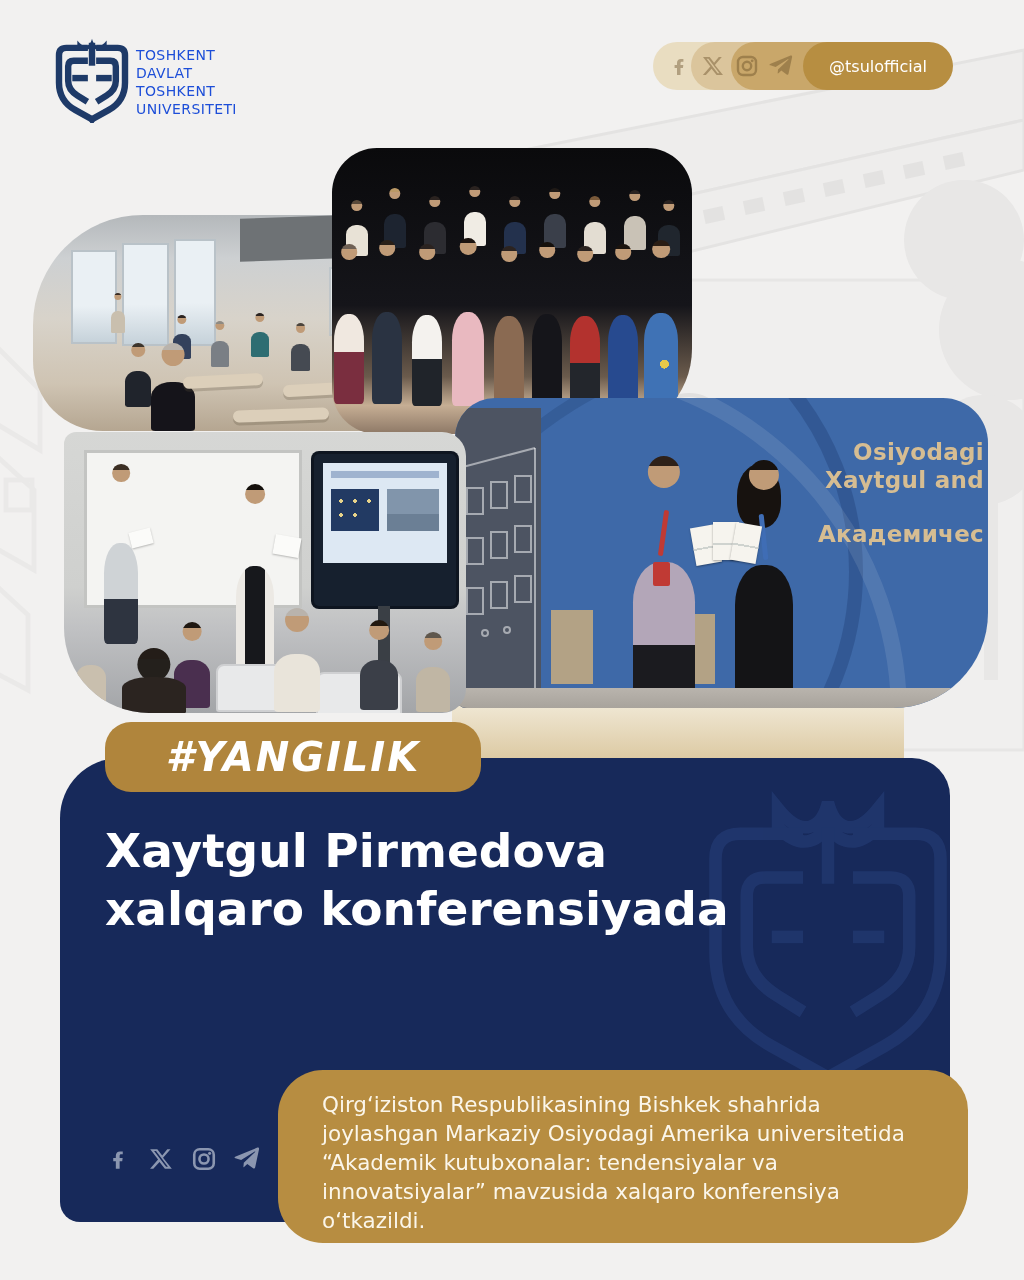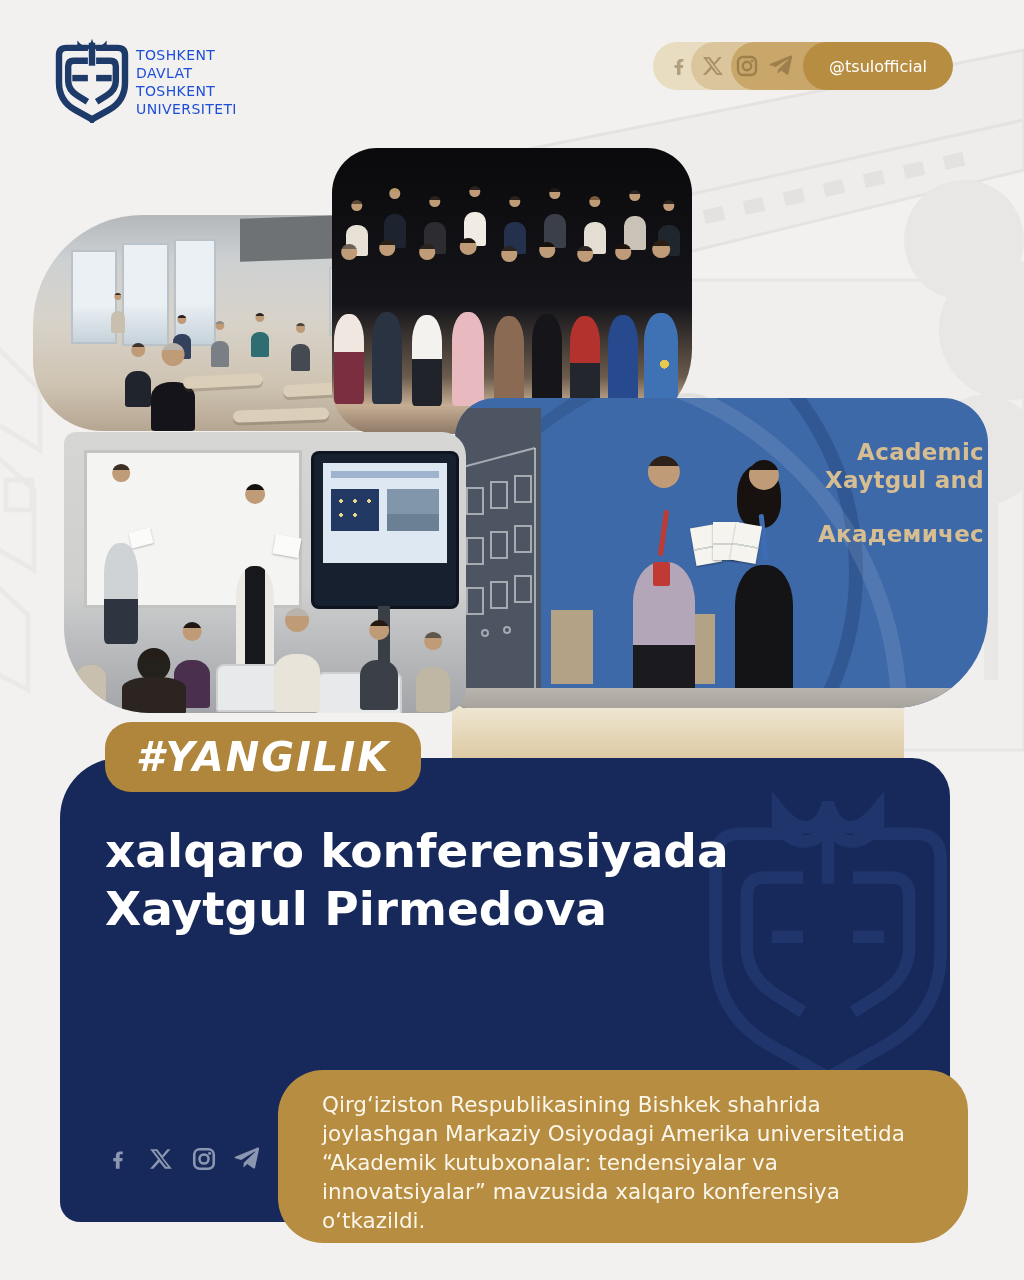--- a/index.html
+++ b/index.html
@@ -72,21 +72,21 @@
   .bd-gap{margin-top:26px;}
   .lanyard{position:absolute;width:5px;height:46px;border-radius:2px;}
   .card{position:absolute;width:26px;height:38px;background:#f6f4ee;box-shadow:0 1px 2px rgba(0,0,0,.35);
         background-image:linear-gradient(transparent 55%,#cfd3cf 55%,#cfd3cf 60%,transparent 60%);}
   .floor-d{position:absolute;left:0;bottom:0;width:100%;height:20px;background:linear-gradient(180deg,#b9b4ad,#a8a39c);}
 
   
   .navy-panel{position:absolute;left:60px;top:758px;width:890px;height:464px;z-index:6;background:#17295a;
               border-radius:60px 38px 24px 20px;overflow:hidden;}
   .watermark{position:absolute;right:-28px;top:22px;opacity:.55;}
-  .tag-badge{position:absolute;left:105px;top:722px;width:316px;height:70px;z-index:8;background:#b0853c;
+  .tag-badge{position:absolute;left:105px;top:722px;width:376px;height:70px;z-index:8;background:#b0853c;
              border-radius:26px;display:flex;align-items:center;justify-content:center;
              color:#fff;font-size:40px;font-weight:bold;font-style:italic;letter-spacing:2px;}
   .headline{position:absolute;left:45px;top:64px;color:#fff;font-weight:bold;font-size:47px;line-height:58px;}
   .footer-icons{position:absolute;left:45px;top:388px;display:flex;gap:17px;color:#8b96b0;}
   .footer-icons svg{width:26px;height:26px;}
   .gold-panel{position:absolute;left:278px;top:1070px;width:690px;height:173px;z-index:9;background:#b78d41;
               border-radius:45px 40px 55px 45px;}
   .gold-panel .body-text{padding:20px 56px 0 44px;color:#fbf6ea;font-size:21.5px;line-height:29px;}
 </style>
 </head>
@@ -235,41 +235,41 @@
     <span class="prs" style="left:178px;top:58px;width:62px;height:240px;--cloth:linear-gradient(180deg,#b3a6b8 0 62%,#1b1b1f 62%);--hair:#2e2119"></span>
     <span class="lanyard" style="left:206px;top:112px;background:#c03a34;transform:rotate(8deg)"></span>
     <span style="position:absolute;left:198px;top:164px;width:17px;height:24px;background:#c03a34;border-radius:2px"></span>
     <span style="position:absolute;left:282px;top:66px;width:44px;height:64px;background:#17120f;border-radius:50% 50% 40% 40%"></span>
     <span class="prs" style="left:280px;top:62px;width:58px;height:238px;--cloth:#141416;--hair:#17120f"></span>
     <span class="lanyard" style="left:306px;top:116px;background:#3f6db5;transform:rotate(-6deg)"></span>
     <span class="card" style="left:238px;top:128px;transform:rotate(-10deg)"></span>
     <span class="card" style="left:258px;top:124px;transform:rotate(0deg)"></span>
     <span class="card" style="left:278px;top:126px;transform:rotate(10deg)"></span>
     <div class="bd-text">
-      <div>Academic</div>
+      <div>Osiyodagi</div>
       <div>Xaytgul and</div>
       <div class="bd-gap">Академичес</div>
     </div>
     <div class="floor-d"></div>
   </div>
 
   <div class="navy-panel">
     <svg class="watermark" width="300" height="320" viewBox="0 0 96 96" fill="none" stroke="#27407b" stroke-width="4">
       <path d="M32,6 C40,16 46,12 48,4 C50,12 56,16 64,6 L64,12 C56,20 50,16 48,10 C46,16 40,20 32,12 Z"></path>
       <path d="M48,12 L48,30"></path>
       <path d="M40,14 L20,14 Q12,14 12,22 L12,52 Q12,72 30,82 L48,92"></path>
       <path d="M56,14 L76,14 Q84,14 84,22 L84,52 Q84,72 66,82 L48,92"></path>
       <path d="M40,28 L28,28 Q22,28 22,34 L22,50 Q22,60 32,66 L40,71"></path>
       <path d="M40,47 L30,47"></path>
       <path d="M56,28 L68,28 Q74,28 74,34 L74,50 Q74,60 64,66 L56,71"></path>
       <path d="M56,47 L66,47"></path>
     </svg>
     <div class="headline">
+      <div>Xaytgul Pirmedova</div>
       <div>xalqaro konferensiyada</div>
-      <div>Xaytgul Pirmedova</div>
     </div>
     <div class="footer-icons">
       <svg viewBox="0 0 24 24" fill="currentColor">
           <path d="M13.5 21v-7h2.4l.4-3h-2.8V9.2c0-.9.3-1.5 1.6-1.5h1.3V5.1C16 5 15 5 13.9 5 11.6 5 10 6.4 10 9v2H7.6v3H10v7h3.5z"></path>
         </svg>
       <svg viewBox="0 0 24 24" fill="currentColor">
           <path d="M17.8 3h3l-6.9 7.9L22 21h-6.4l-5-6.3L4.9 21h-3l7.4-8.5L2 3h6.6l4.5 5.7L17.8 3zm-1.1 16.2h1.7L7.4 4.7H5.6l11.1 14.5z"></path>
         </svg>
       <svg viewBox="0 0 24 24" fill="none" stroke="currentColor" stroke-width="2.4">
           <rect x="3" y="3" width="18" height="18" rx="5"></rect>

